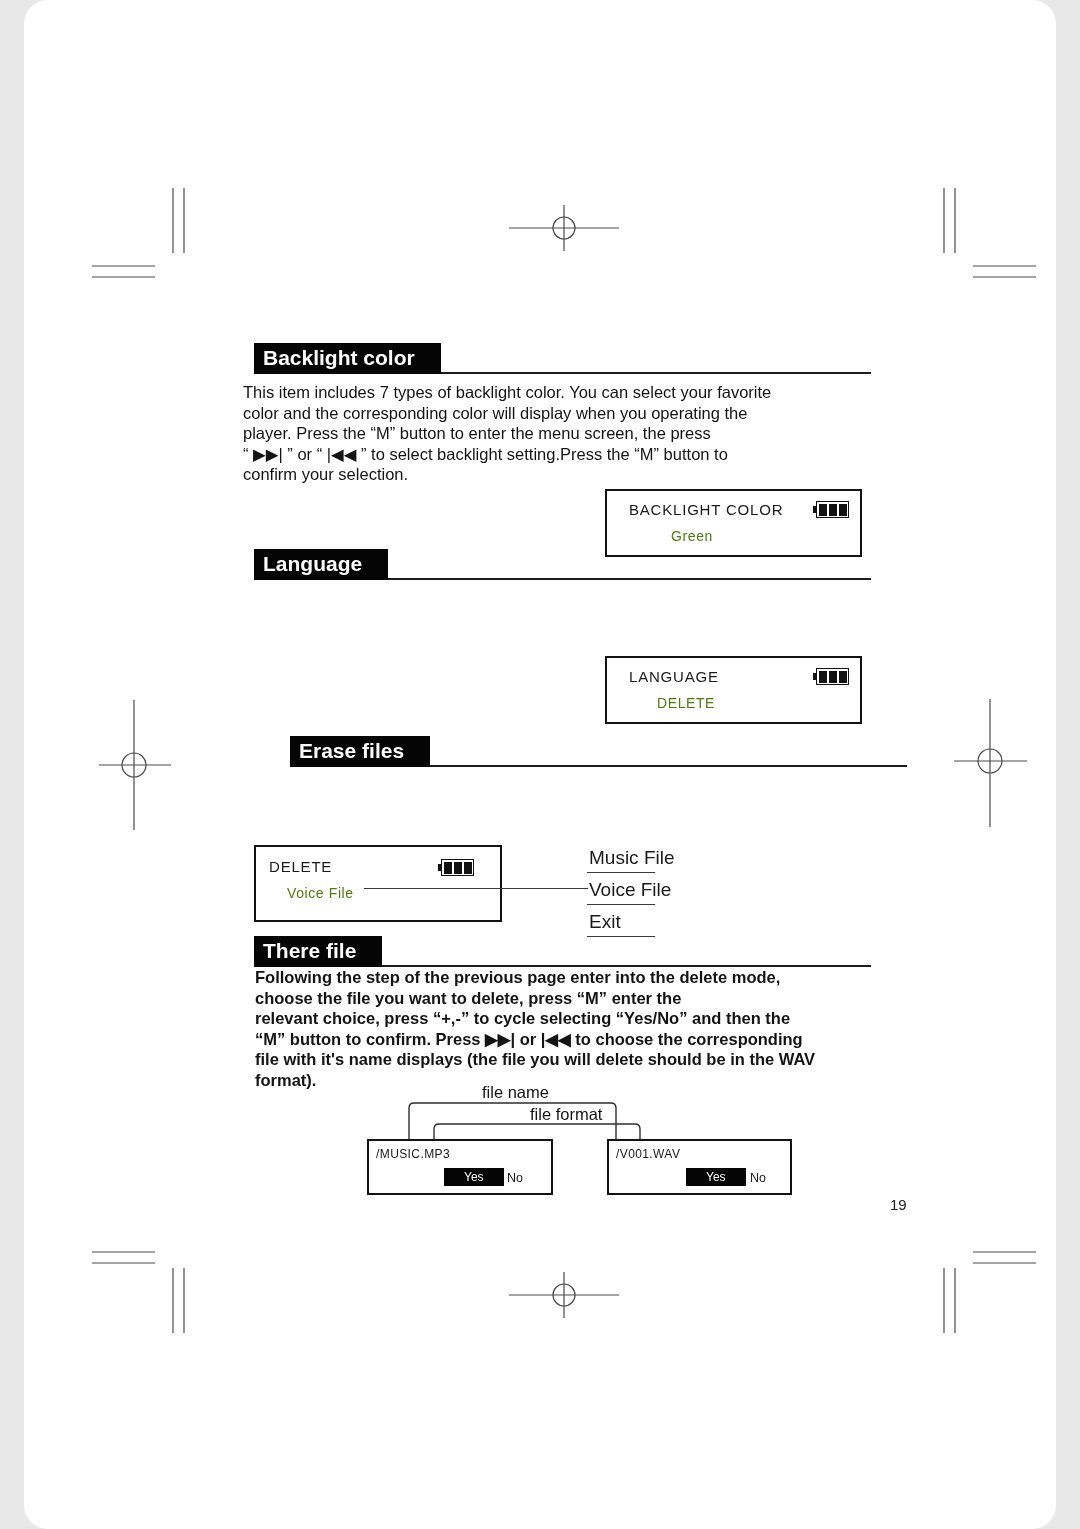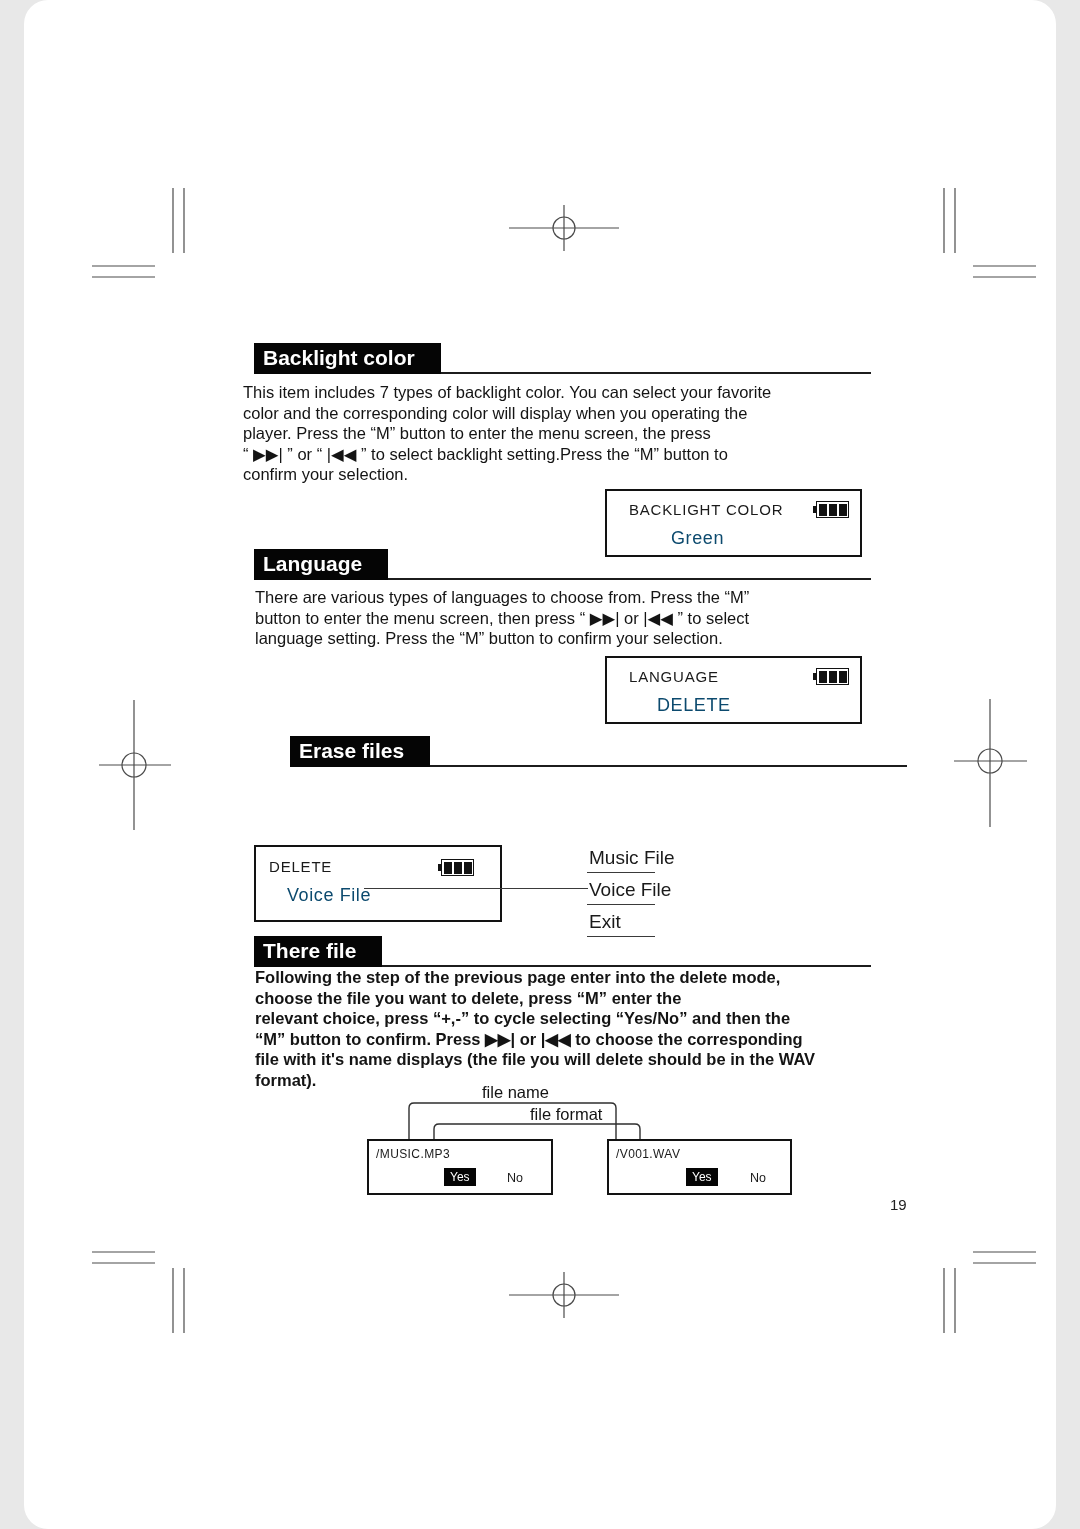--- a/index.html
+++ b/index.html
@@ -48,23 +48,23 @@
     background:#ffffff;
   }
   .lcd .lcd-title{
     position:absolute;
     font-size:15px;
     letter-spacing:0.8px;
     color:#1a1a1a;
   }
   .lcd .lcd-value{
     position:absolute;
-    font-size:18px;
+    font-size:14px;
     letter-spacing:0.6px;
-    color:#0c4a6e;
+    color:#4d7c0f;
   }
   
   .battery{
     position:absolute;
     display:flex;
     align-items:center;
   }
   .battery .nub{width:3px;height:7px;background:#121212;}
   .battery .cells{
     width:28px;height:12px;
@@ -101,21 +101,21 @@
     border:2px solid #121212;
     background:#fff;
   }
   .dlg .fname{
     position:absolute;left:7px;top:6px;
     font-size:12px;color:#1a1a1a;letter-spacing:0.4px;
   }
   .dlg .yes{
     position:absolute;top:27px;
     background:#050505;color:#fff;
-    font-size:12px;padding:2px 6px;
+    font-size:12px;padding:2px 20px;
   }
   .dlg .no{
     position:absolute;top:30px;
     font-size:12.5px;color:#1a1a1a;
   }
   .page-number{
     position:absolute;left:866px;top:1196px;
     font-size:15px;color:#222;
   }
   svg.overlay{
@@ -195,23 +195,20 @@
           <div class="cell"></div>
         </div>
     </div>
     <div class="lcd-value" style="left:64px;top:37px;">Green</div>
   </div>
 
   <div class="heading-row" style="left:230px;top:549px;">
     <div class="heading-bar">Language</div>
     <div class="heading-rule"></div>
   </div>
-  <div class="para" style="left:231px;top:587px;">There are various types of languages to choose from. Press the “M”
-button to enter the menu screen, then press “ ▶▶| or |◀◀  ” to select
-language setting. Press the “M” button to confirm your selection.</div>
 
   <div class="lcd" style="left:581px;top:656px;width:253px;height:64px;">
     <div class="lcd-title" style="left:22px;top:10px;">LANGUAGE</div>
     <div class="battery" style="right:11px;top:10px;">
       <div class="nub"></div>
       <div class="cells">
           <div class="cell"></div>
           <div class="cell"></div>
           <div class="cell"></div>
         </div>

